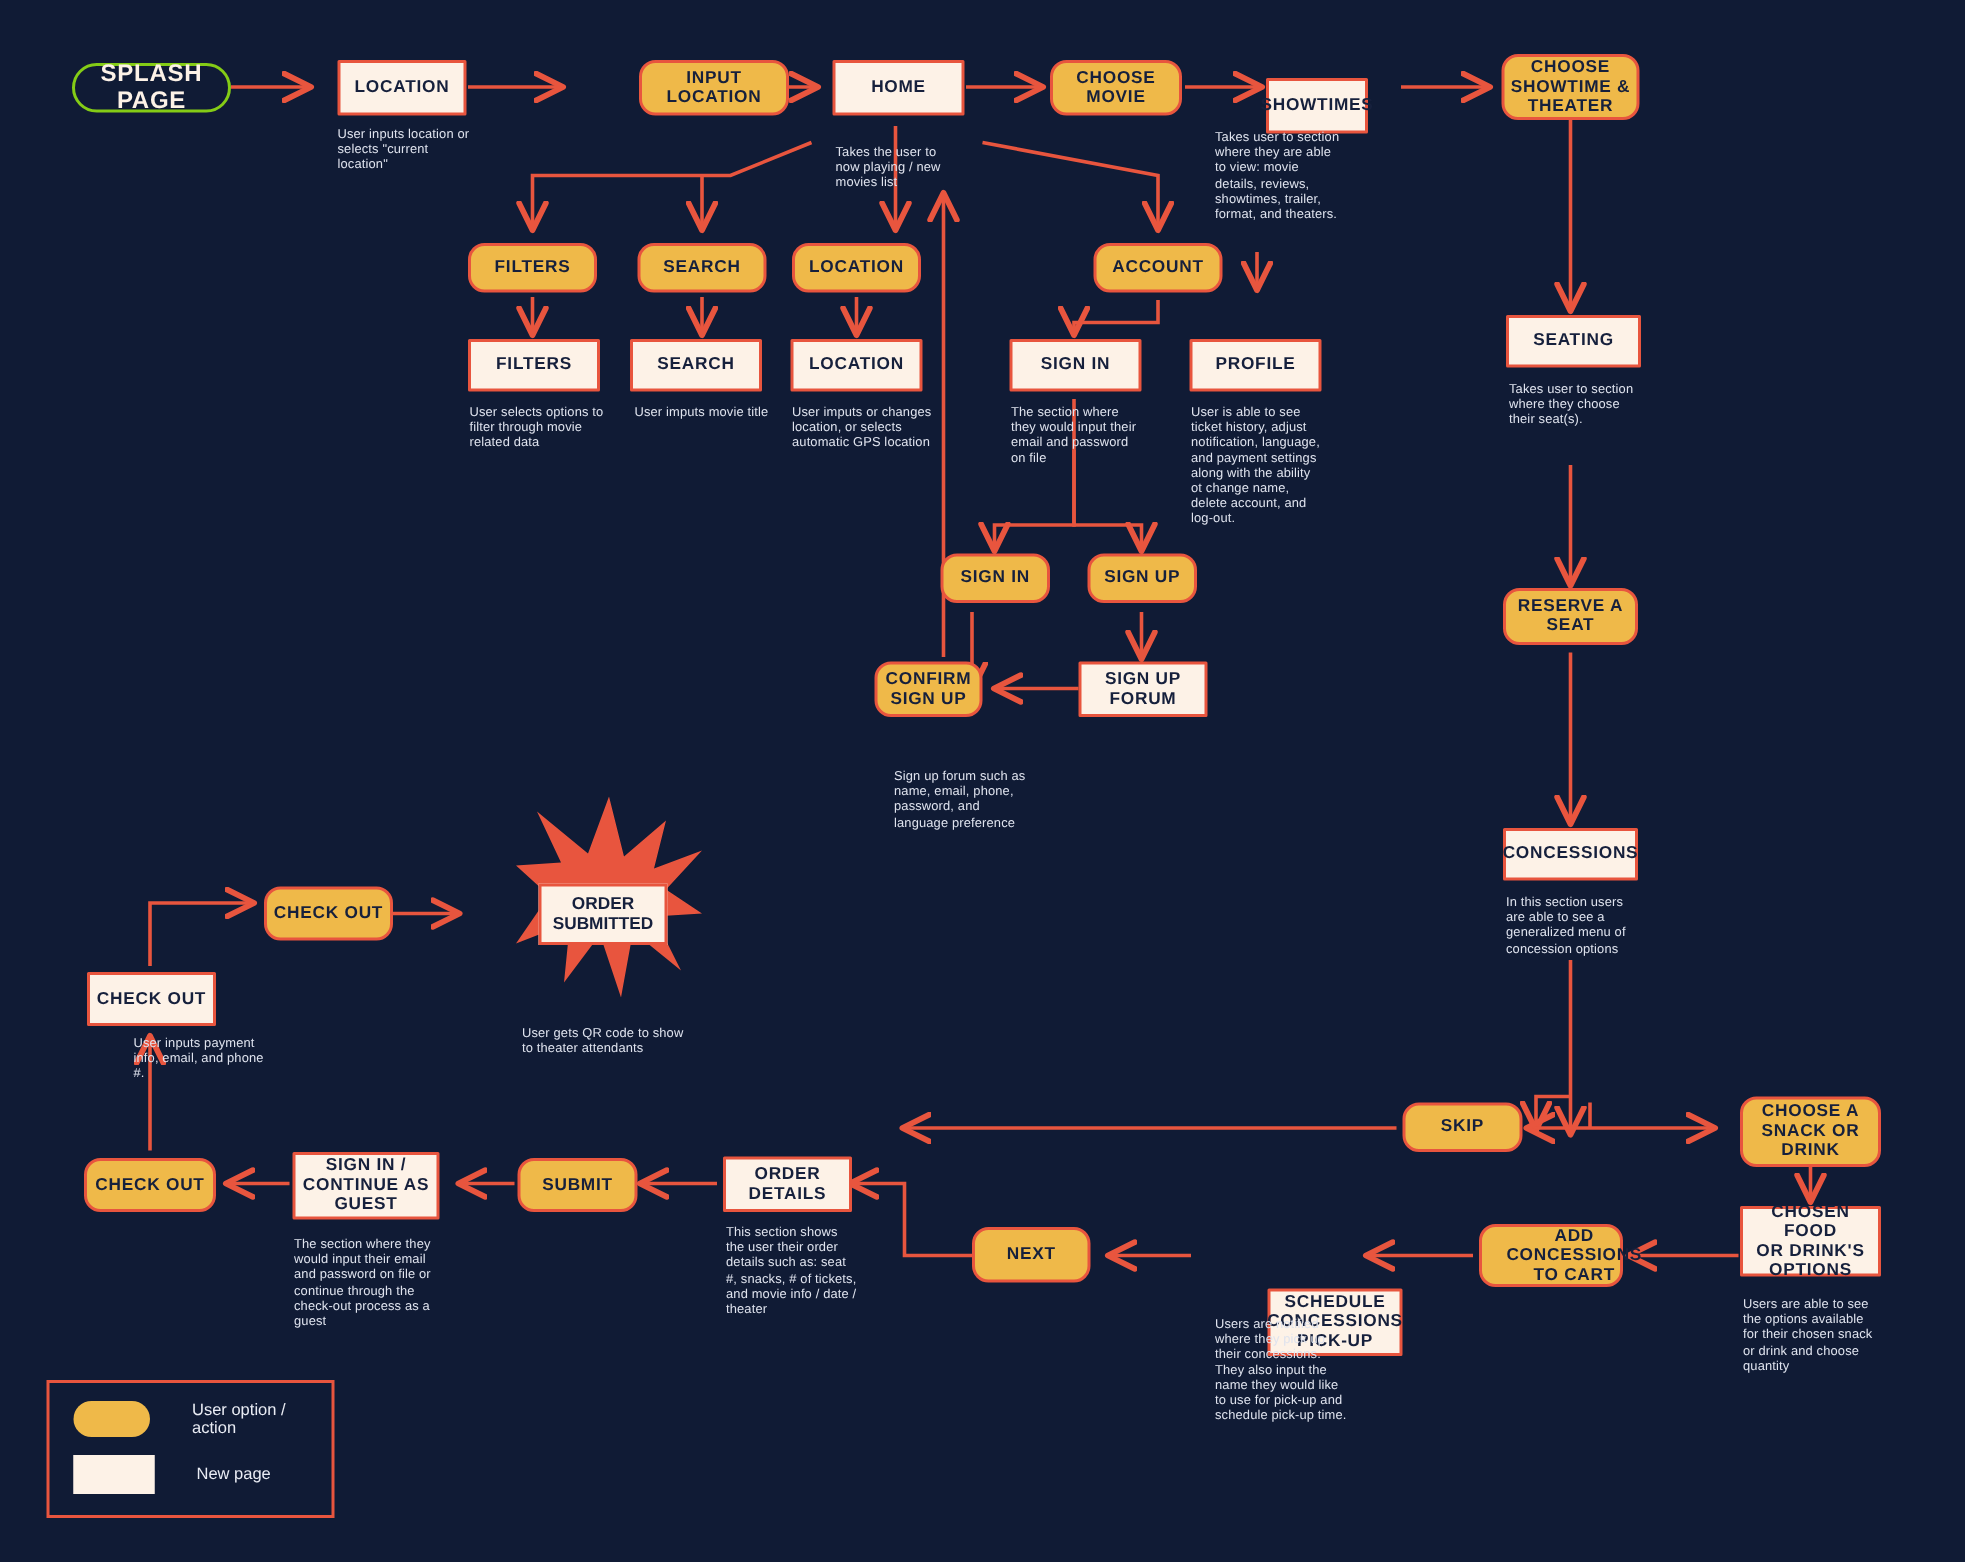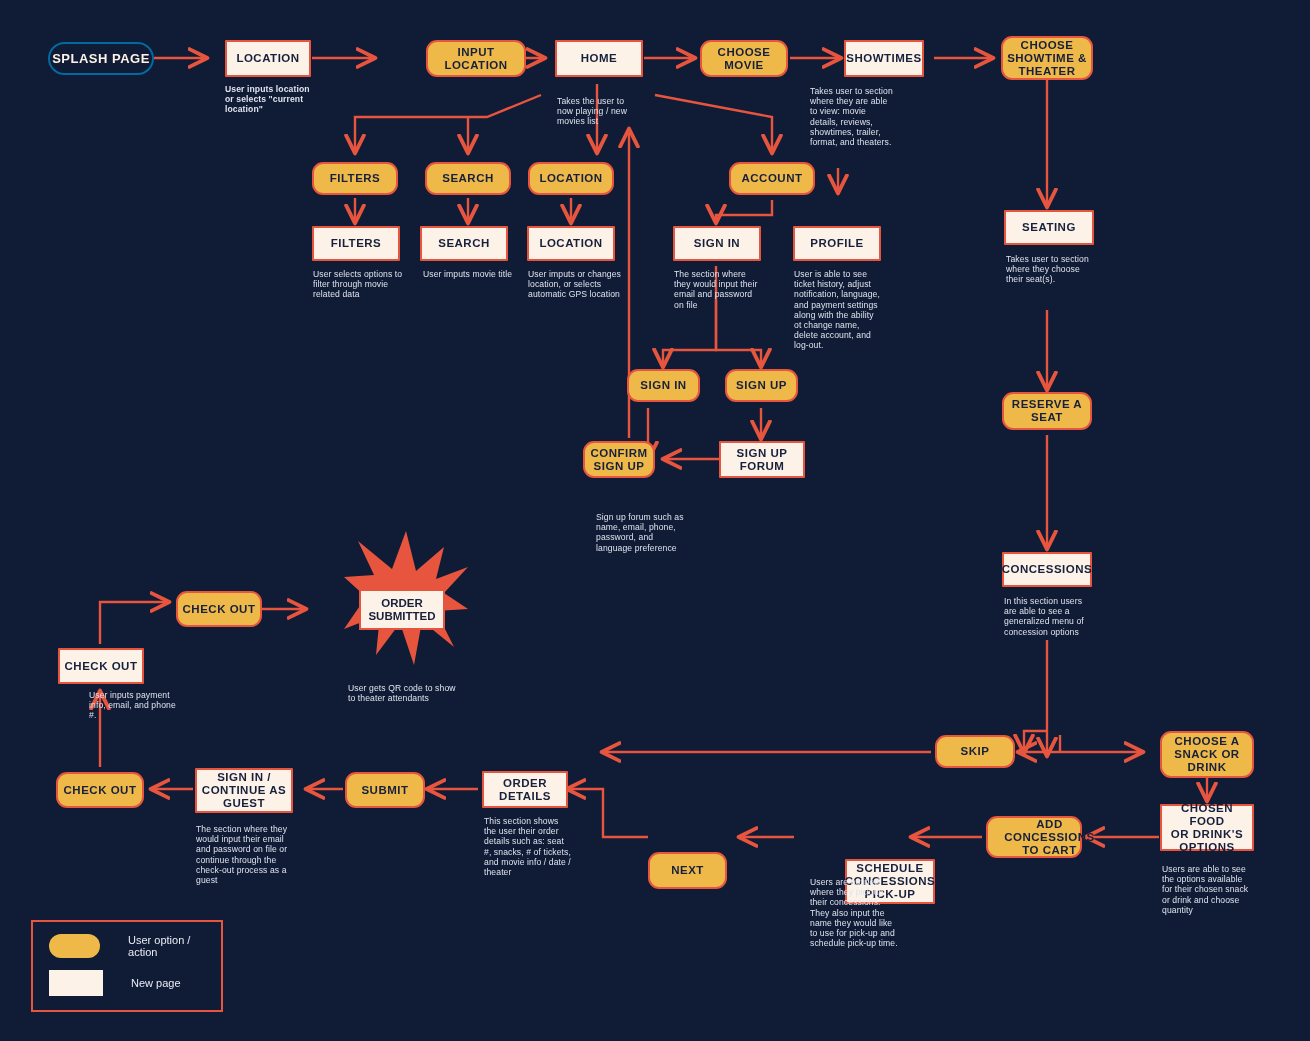--- a/index.html
+++ b/index.html
@@ -32,24 +32,24 @@
   }
   .node.page{
     background:#fdf2e7;
     border:2px solid #e8553e;
     border-radius:1px;
     font-size:11.5px;
     line-height:13px;
   }
   .node.pill{
     background:transparent;
-    border:2px solid #0369a1;
+    border:2px solid #84cc16;
     border-radius:24px;
     color:#fdf2e7;
-    font-size:13px;
+    font-size:16px;
   }
 
   .note{
     position:absolute;
     color:#dfe3ee;
     font-size:8.6px;
     line-height:10.2px;
     font-weight:normal;
     letter-spacing:.1px;
     z-index:3;
@@ -162,32 +162,32 @@
 
       <path d="M100,644 L100,602 L168,602"></path>
 
       <path d="M258,609 L305,609"></path>
     </g>
   </svg>
 
   <div class="node pill" style="left:48px;top:42px;width:106px;height:33px;">SPLASH PAGE</div>
 
   <div class="node page" style="left:225px;top:40px;width:86px;height:37px;">LOCATION</div>
-  <div class="note" style="left:225px;top:84px;width:92px;font-weight:bold;">User inputs location or selects "current location"</div>
+  <div class="note" style="left:225px;top:84px;width:92px;">User inputs location or selects "current location"</div>
 
   <div class="node action multiline" style="left:388px;top:40px;width:100px;height:37px;white-space:pre-line;margin-left:38px;">INPUT
 LOCATION</div>
 
   <div class="node page" style="left:555px;top:40px;width:88px;height:37px;">HOME</div>
   <div class="note" style="left:557px;top:96px;width:82px;">Takes the user to now playing / new movies list</div>
 
   <div class="node action" style="left:700px;top:40px;width:88px;height:37px;white-space:pre-line;">CHOOSE
 MOVIE</div>
 
-  <div class="node page" style="left:844px;top:40px;width:80px;height:37px;">SHOWTIMES</div>
+  <div class="node page" style="left:844px;top:52px;width:68px;height:37px;">SHOWTIMES</div>
   <div class="note" style="left:810px;top:86px;width:86px;">Takes user to section where they are able to view: movie details, reviews, showtimes, trailer, format, and theaters.</div>
 
   <div class="node action" style="left:1001px;top:36px;width:92px;height:44px;white-space:pre-line;">CHOOSE
 SHOWTIME &amp;
 THEATER</div>
 
   <div class="node action" style="left:312px;top:162px;width:86px;height:33px;">FILTERS</div>
   <div class="node action" style="left:425px;top:162px;width:86px;height:33px;">SEARCH</div>
   <div class="node action" style="left:528px;top:162px;width:86px;height:33px;">LOCATION</div>
   <div class="node action" style="left:729px;top:162px;width:86px;height:33px;">ACCOUNT</div>
@@ -238,21 +238,21 @@
 
   <div class="node action" style="left:986px;top:816px;width:96px;height:42px;white-space:pre-line;padding-left:31px;">ADD
 CONCESSIONS
 TO CART</div>
 
   <div class="node page" style="left:808px;top:859px;width:90px;height:45px;white-space:pre-line;margin-left:37px;">SCHEDULE
 CONCESSIONS
 PICK-UP</div>
   <div class="note" style="left:810px;top:877px;width:90px;">Users are notified where they pick up their concessions. They also input the name they would like to use for pick-up and schedule pick-up time.</div>
 
-  <div class="node action" style="left:648px;top:818px;width:79px;height:37px;margin-top:34px;">NEXT</div>
+  <div class="node action" style="left:648px;top:818px;width:79px;height:37px;">NEXT</div>
 
   <div class="node page" style="left:482px;top:771px;width:86px;height:37px;white-space:pre-line;">ORDER
 DETAILS</div>
   <div class="note" style="left:484px;top:816px;width:88px;">This section shows the user their order details such as: seat #, snacks, # of tickets, and movie info / date / theater</div>
 
   <div class="node action" style="left:345px;top:772px;width:80px;height:36px;">SUBMIT</div>
 
   <div class="node page" style="left:195px;top:768px;width:98px;height:45px;white-space:pre-line;">SIGN IN /
 CONTINUE AS
 GUEST</div>

